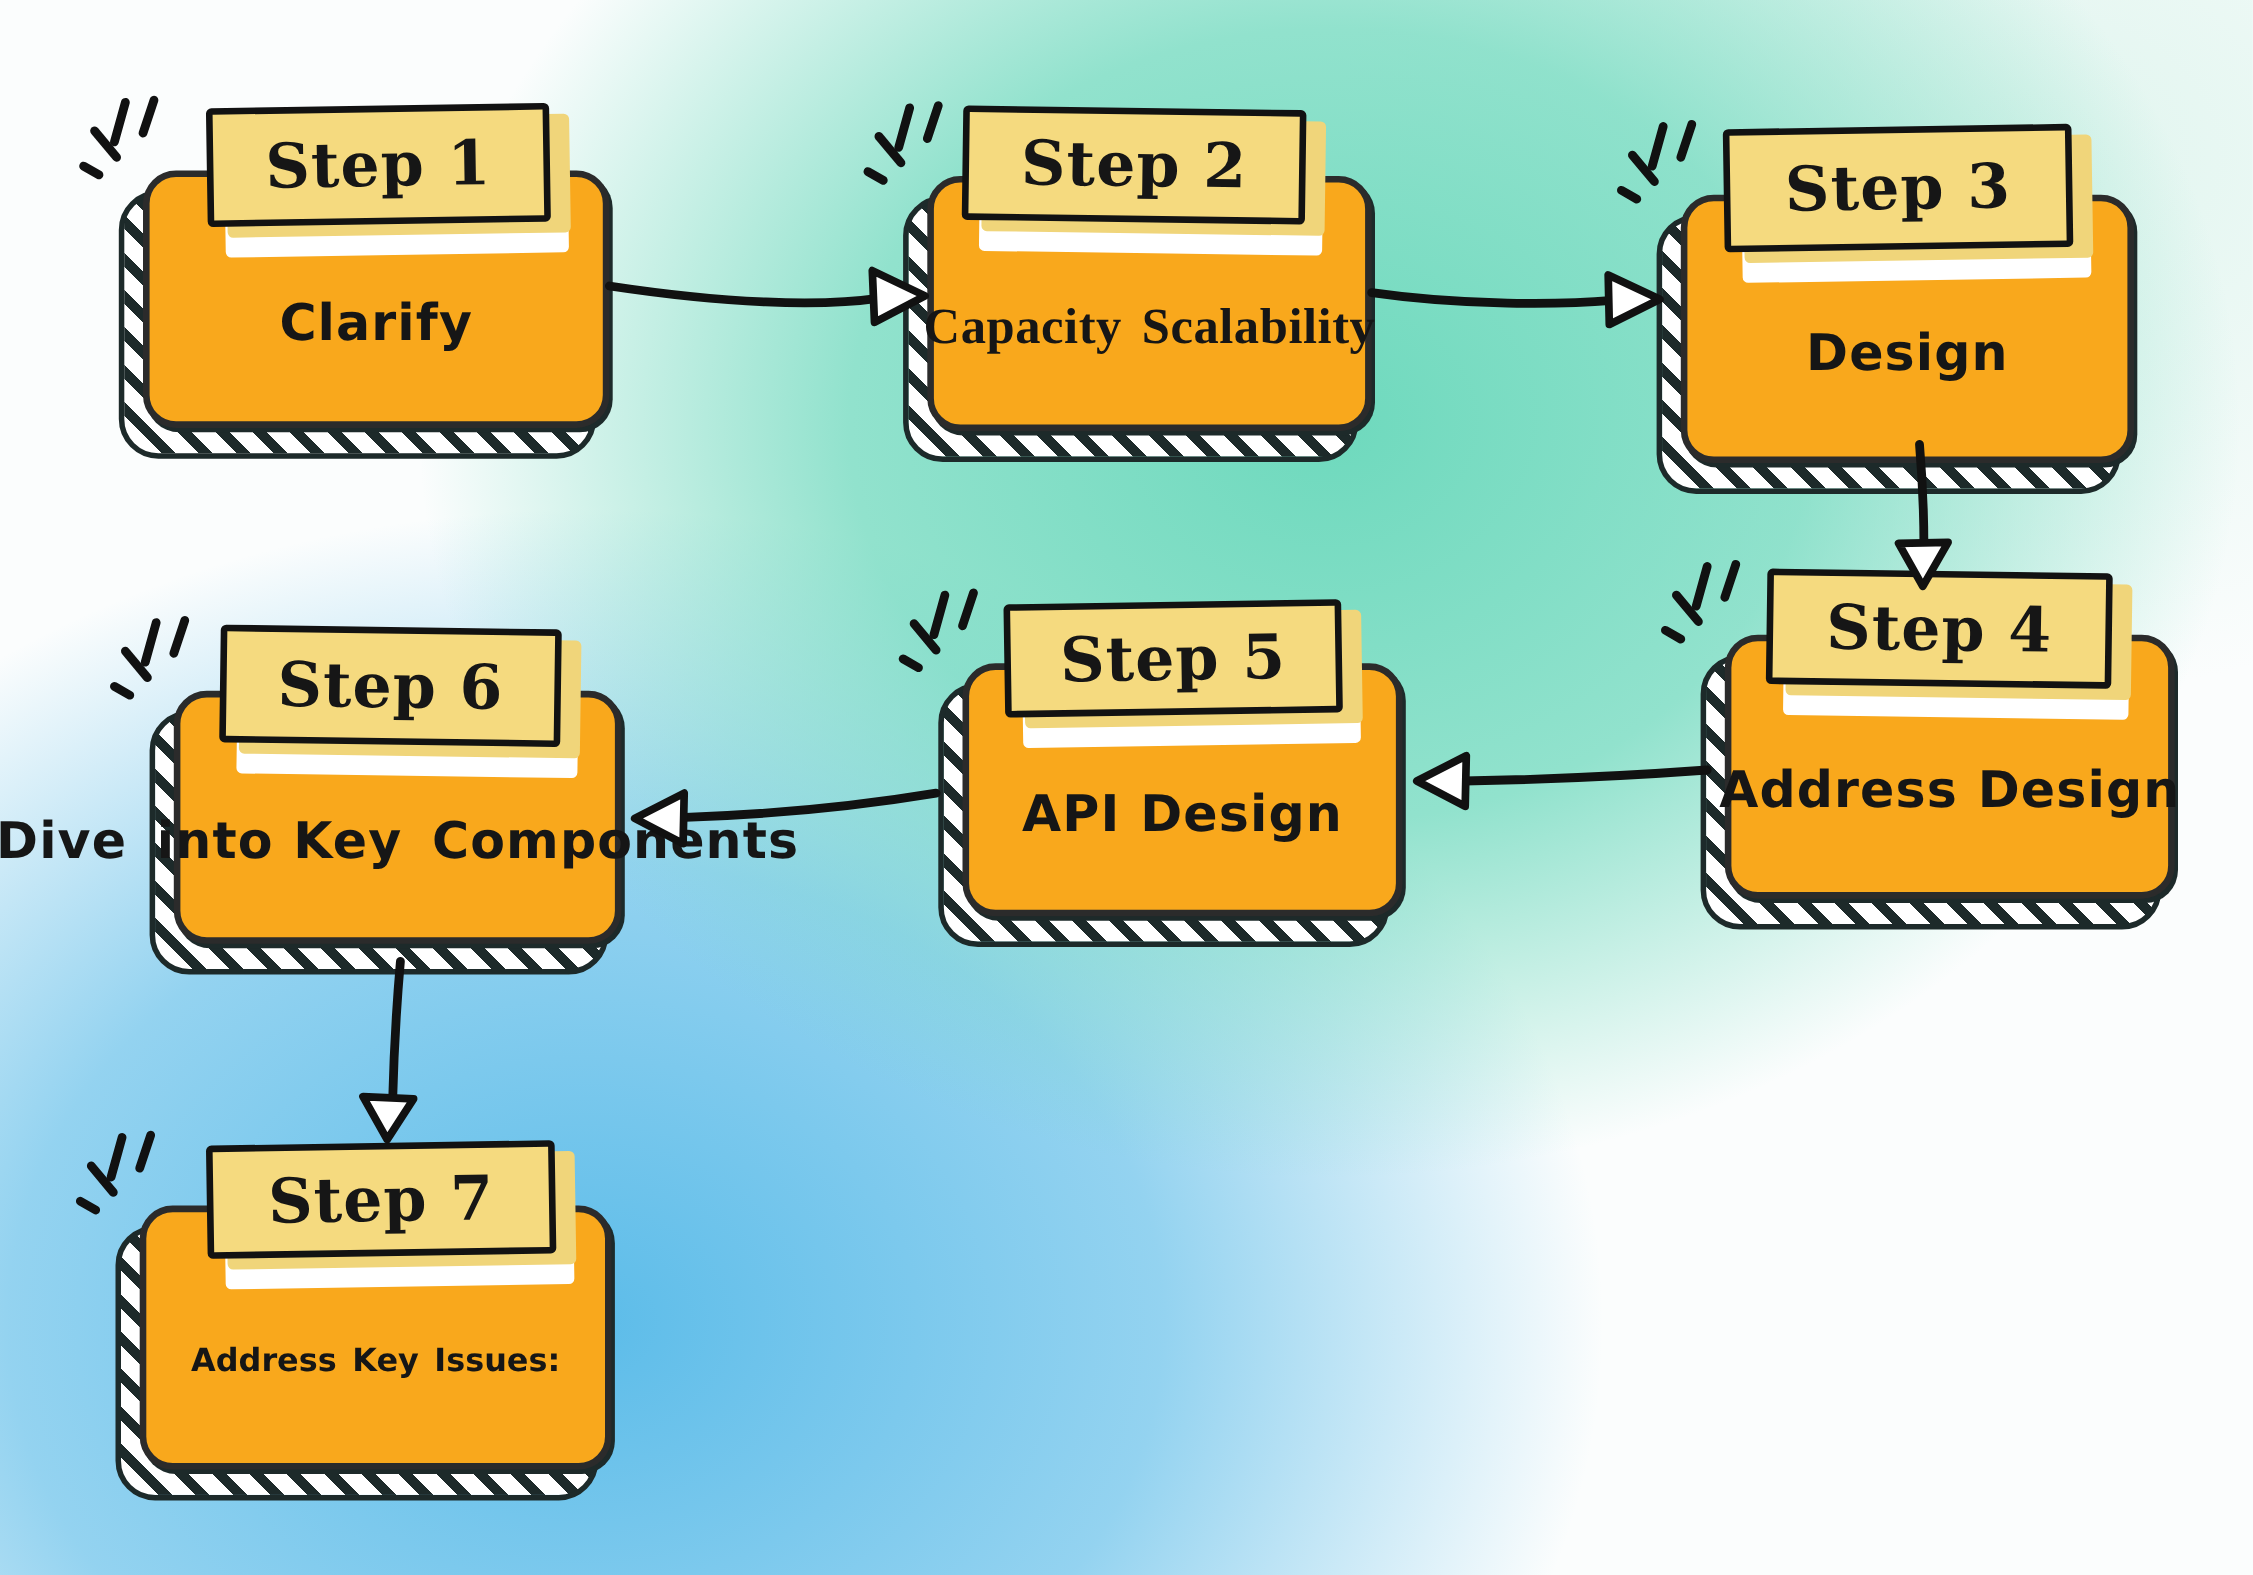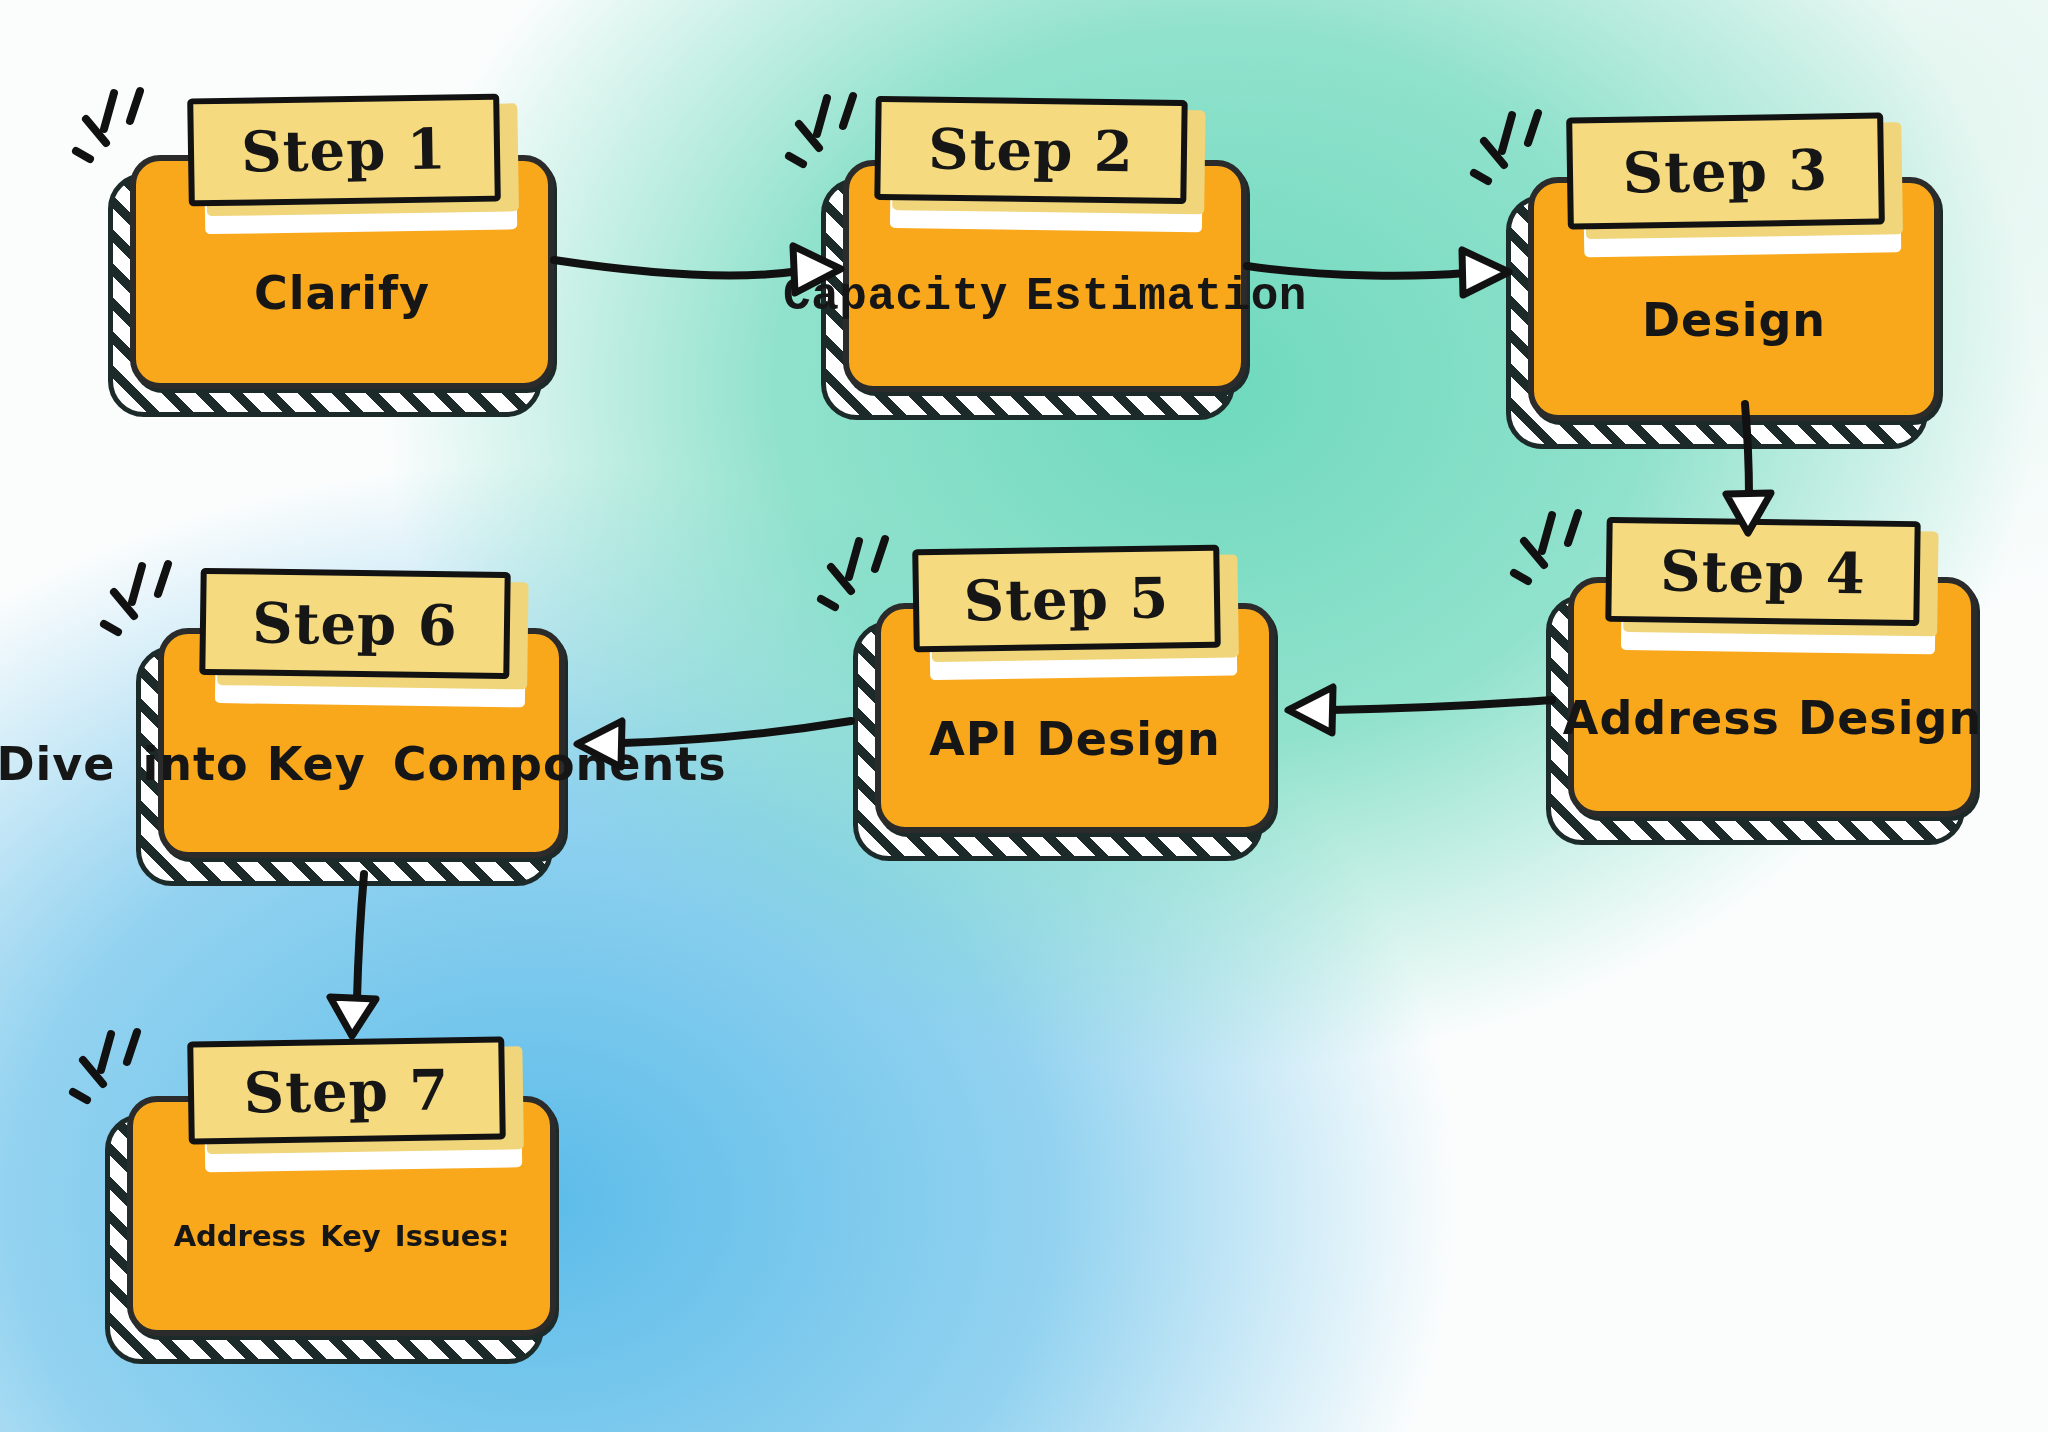--- a/index.html
+++ b/index.html
@@ -34,21 +34,21 @@
     box-shadow:3px 4px 0 #1d2a2a;
     display:flex;justify-content:center;align-items:center;
     gap:18px;
     padding-top:42px;box-sizing:border-box;
     z-index:1;
   }
   .line{
     color:#161616;font-weight:bold;font-size:46px;line-height:1.15;
     letter-spacing:1px;word-spacing:10px;white-space:nowrap;
   }
-  .serif-body .line{font-family:Liberation Mono, monospace;letter-spacing:.5px;}
+  .serif-body .line{font-family:Liberation Serif, serif;letter-spacing:.5px;}
   .small-body{}
   .small-body .line{font-size:29px;letter-spacing:0;word-spacing:4px;}
   .header{
     position:absolute;z-index:2;
     background:#f5da7f;
     border:6px solid #121212;
     border-radius:5px;
     box-shadow:18px 10px 0 #f0d57a, 16px 28px 0 #ffffff;
     display:flex;align-items:center;justify-content:center;
     box-sizing:border-box;
@@ -135,21 +135,21 @@
   <div class="node n2">
     <svg class="burst" viewBox="0 0 92 92">
       <path d="M16,34 L36,58"></path>
         <path d="M44,8 L34,44"></path>
         <path d="M70,6 L60,36"></path>
         <path d="M6,66 L20,74"></path>
     </svg>
     <div class="hatch"></div>
     <div class="body serif-body">
       <span class="line">Capacity</span>
-      <span class="line">Estimation</span>
+      <span class="line">Scalability</span>
     </div>
     <div class="header tilt-r">
       <span class="step-label">Step 2</span>
     </div>
   </div>
 
   <div class="node n3">
     <svg class="burst" viewBox="0 0 92 92">
       <path d="M16,34 L36,58"></path>
         <path d="M44,8 L34,44"></path>

